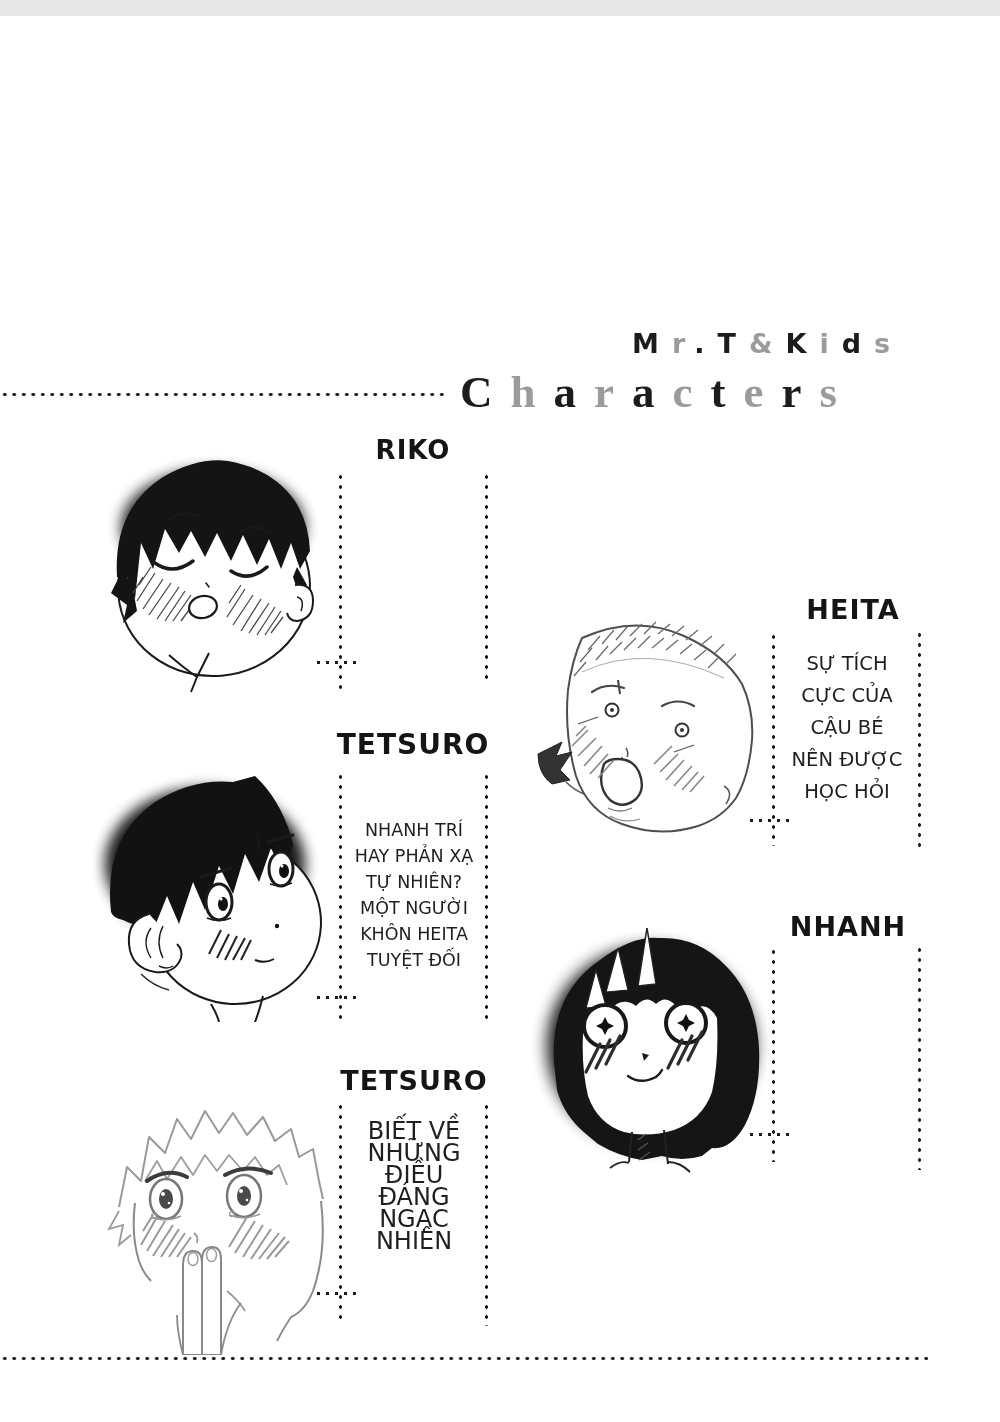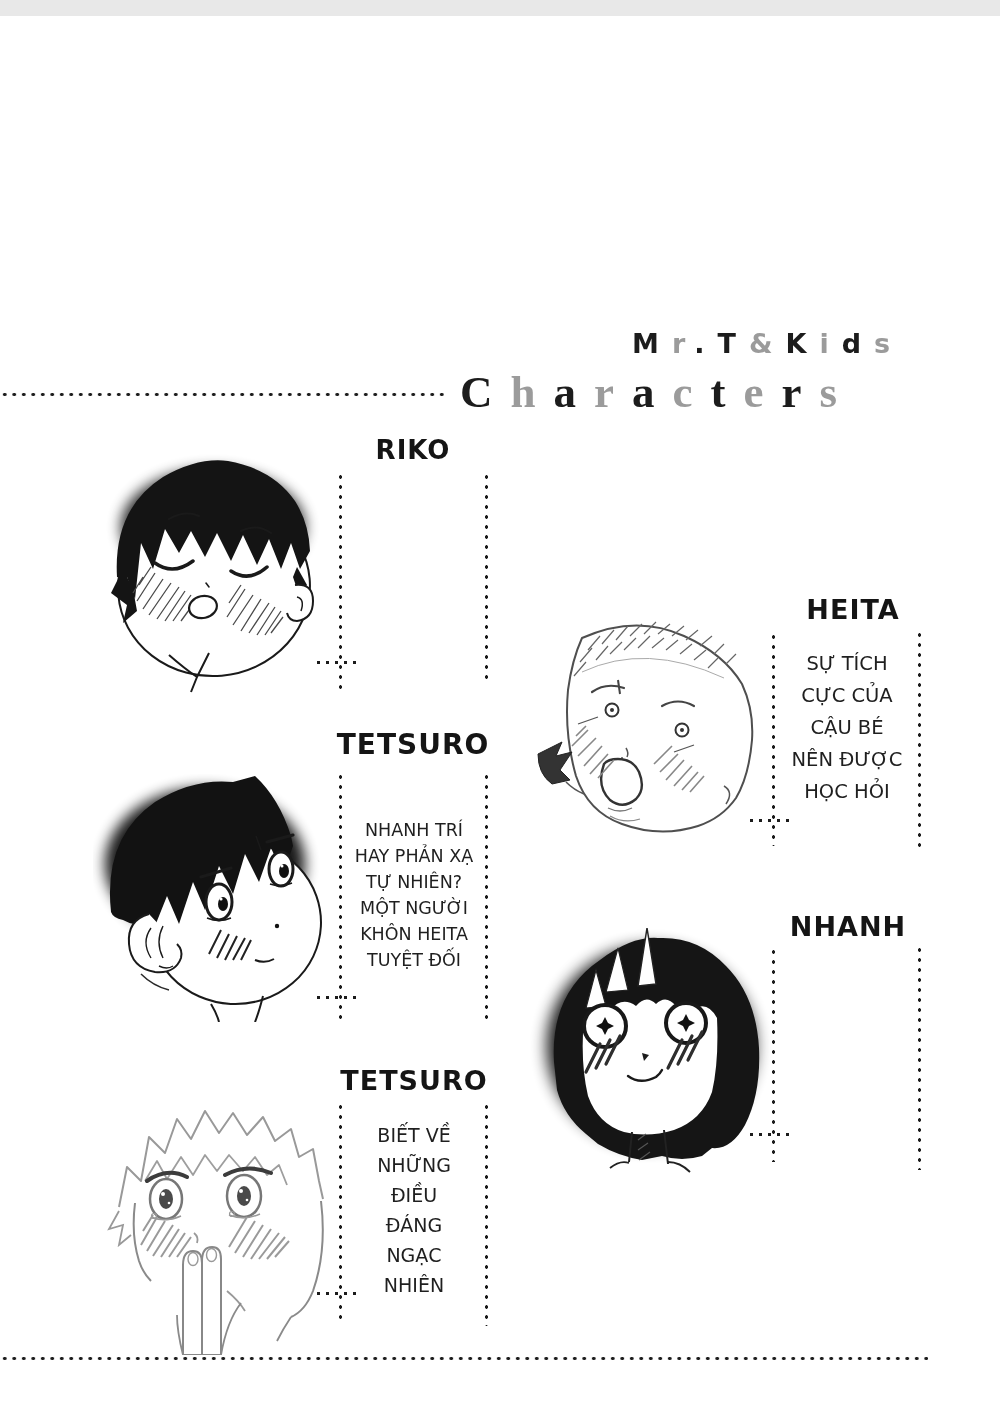--- a/index.html
+++ b/index.html
@@ -126,21 +126,21 @@
       <circle cx="184" cy="152" r="2.2" fill="#111"></circle>
       <path d="M162,186 Q172,190 181,185" fill="none" stroke="#1a1a1a" stroke-width="2"></path>
       <path d="M118,230 Q124,240 126,248 M170,222 Q166,238 162,248" fill="none" stroke="#1a1a1a" stroke-width="2"></path>
     </svg>
   </div>
 
   <div class="char-name" style="left:414px;top:1049px;font-size:27px">TETSURO</div>
   <div class="vline" style="left:338px;top:1086px;height:220px"></div>
   <div class="vline" style="left:484px;top:1086px;height:224px"></div>
   <div class="foot" style="left:314px;top:1275px"></div>
-  <div class="char-desc" style="left:414px;top:1104px;width:140px;font-size:19px;line-height:30px">BIẾT VỀ
+  <div class="char-desc" style="left:414px;top:1104px;width:140px;font-size:24px;line-height:22px">BIẾT VỀ
 NHỮNG
 ĐIỀU
 ĐÁNG
 NGẠC
 NHIÊN</div>
 
   <div class="portrait" style="left:93px;top:1083px">
     <svg width="240" height="256" viewBox="0 0 240 256">
       <path d="M26,108 L34,68 L48,82 L56,38 L72,54 L84,20 L98,40 L112,12 L126,34 L140,14 L154,36 L170,18 L182,42 L198,30 L206,58 L220,50 L226,82 L230,100" fill="none" stroke="#999" stroke-width="2" stroke-linejoin="round"></path>
       <path d="M52,82 L64,62 L74,80 L88,58 L100,76 L112,56 L124,72 L136,56 L150,72 L162,58 L174,76 L186,66 L194,86" fill="none" stroke="#9e9e9e" stroke-width="1.8" stroke-linejoin="round"></path>

